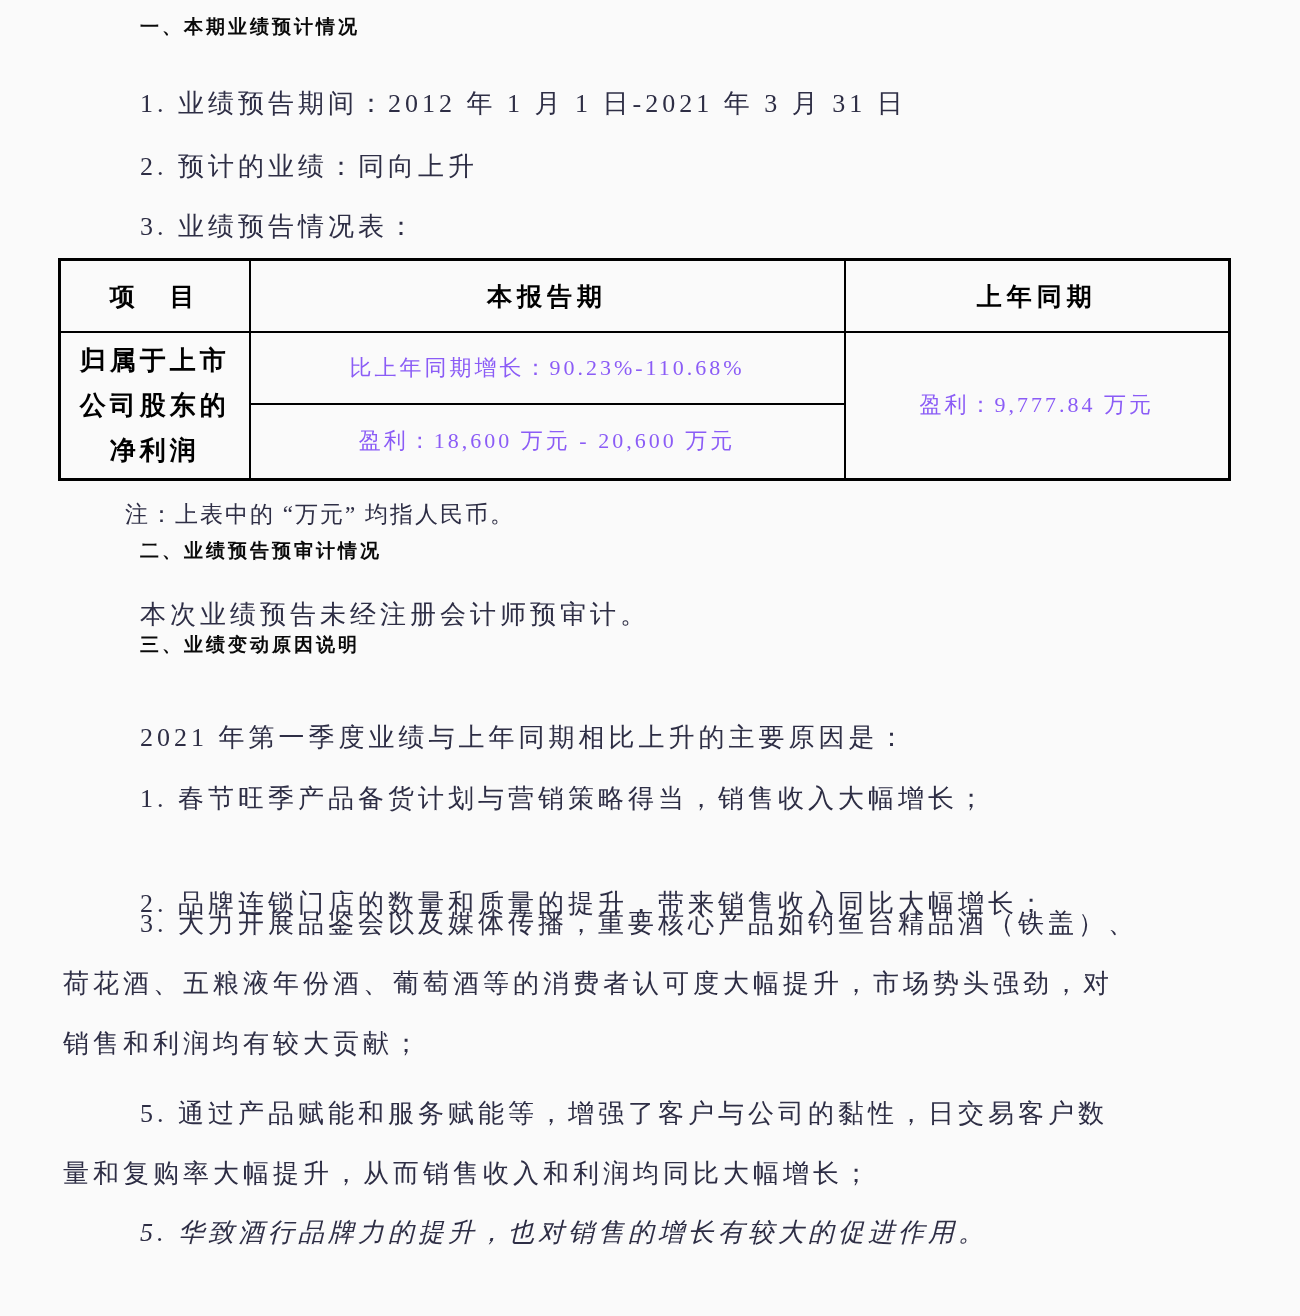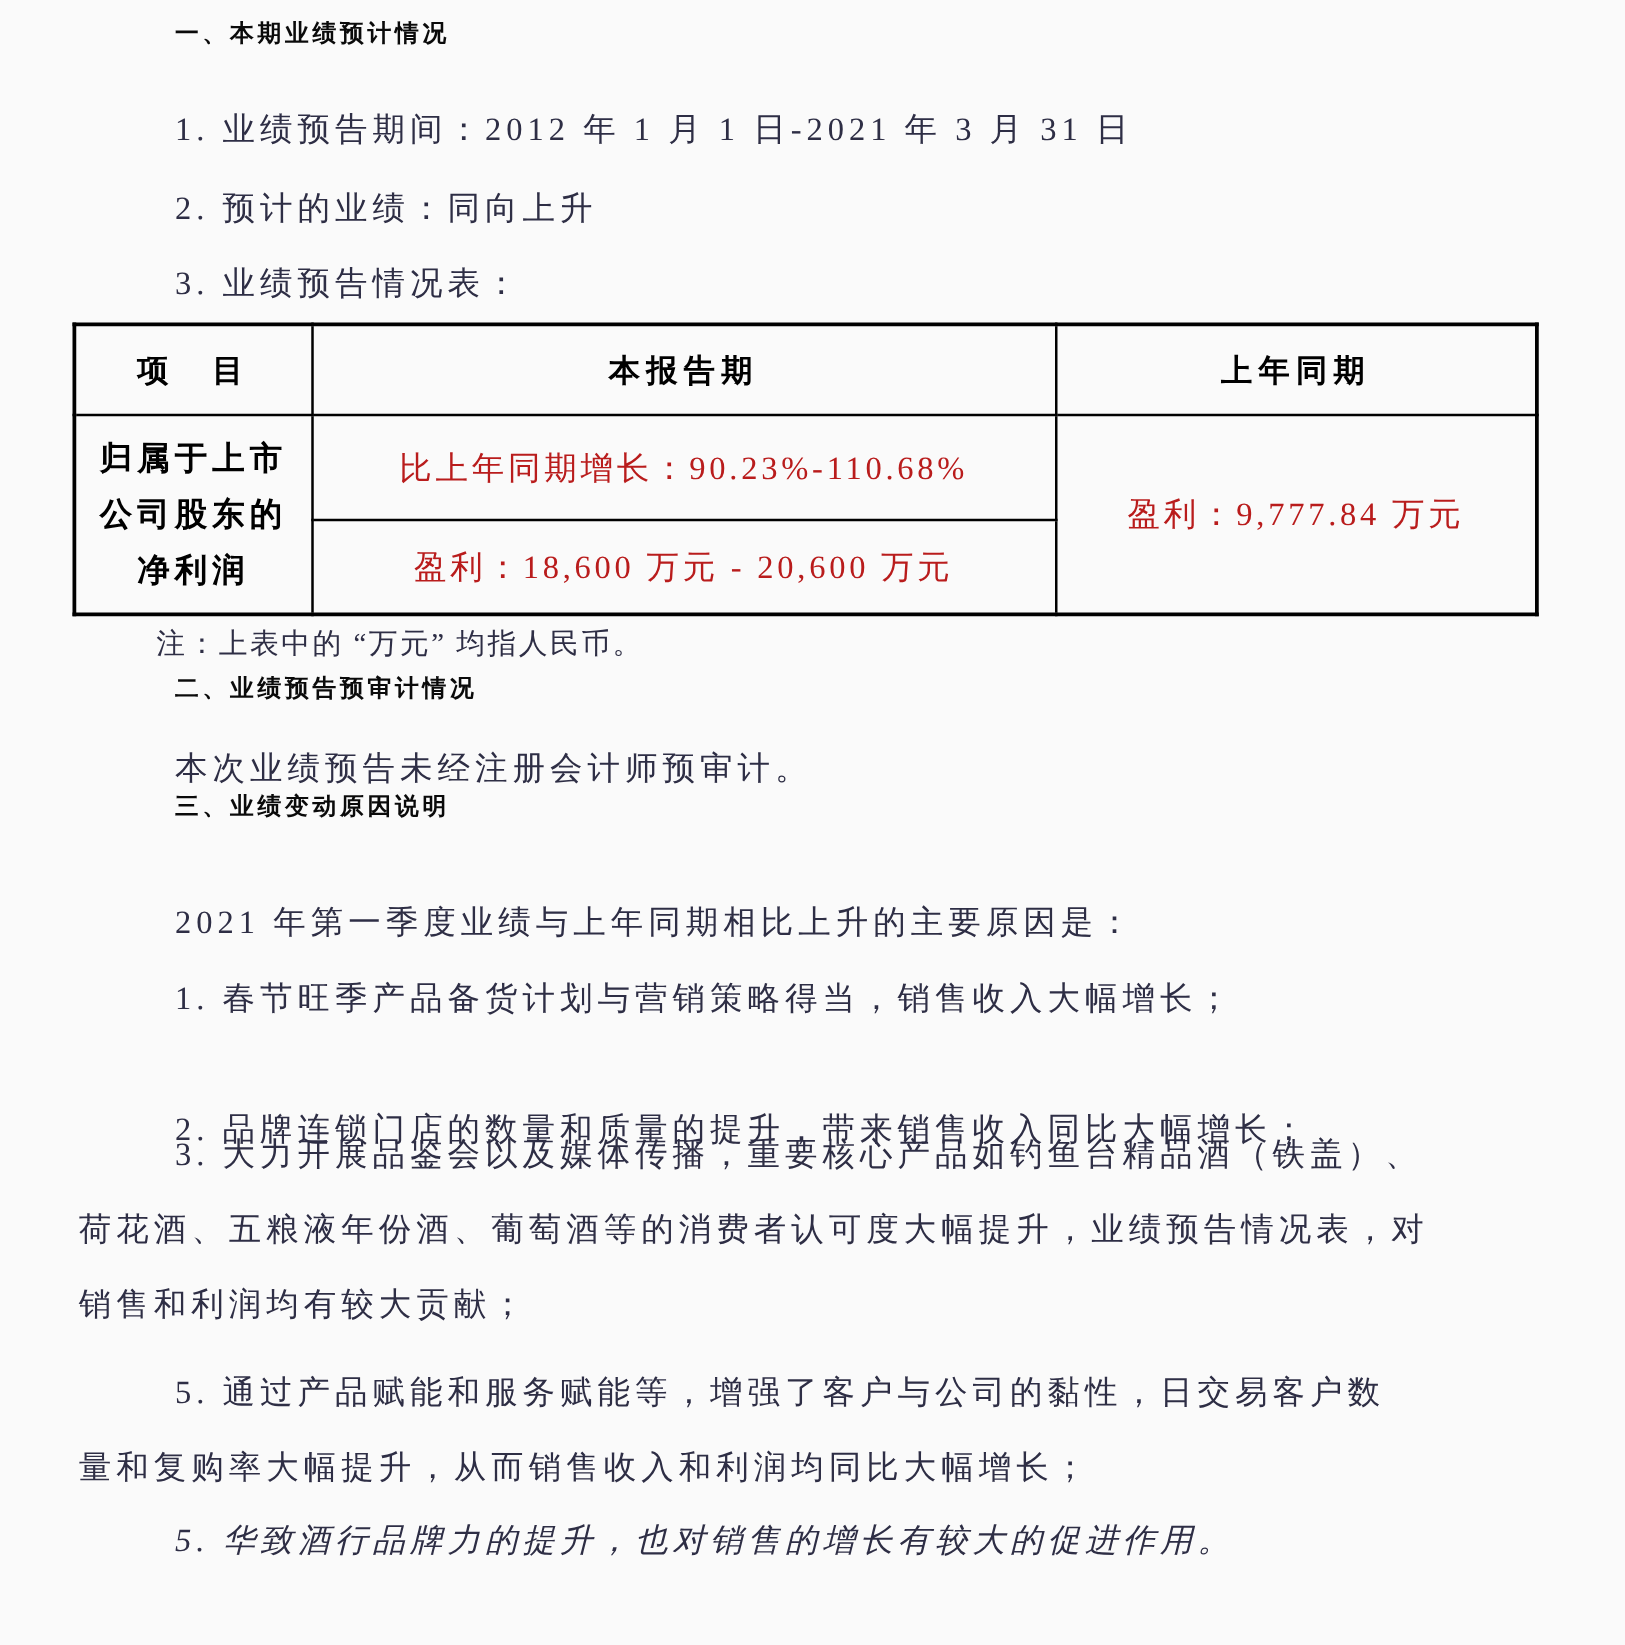--- a/index.html
+++ b/index.html
@@ -61,25 +61,25 @@
   }
   .row-label {
     font-family: "Liberation Sans", "DejaVu Sans", sans-serif;
     font-weight: 700;
     color: #000;
     font-size: 26px;
     letter-spacing: 4px;
     line-height: 45px;
   }
   .cell-text {
-    font-size: 26px;
+    font-size: 22px;
     letter-spacing: 3px;
-    color: #b91c1c;
+    color: #8b5cf6;
   }
-  .r-growth { height: 84px; }
+  .r-growth { height: 72px; }
   .r-profit { height: 75px; }
 </style>
 </head>
 <body>
 
 <div class="abs heading" style="top:14px; left:140px;">一、本期业绩预计情况</div>
 
 <div class="abs body-line" style="top:86px; left:140px;">1. 业绩预告期间：2012 年 1 月 1 日-2021 年 3 月 31 日</div>
 
 <div class="abs body-line" style="top:149px; left:140px;">2. 预计的业绩：同向上升</div>
@@ -121,19 +121,19 @@
 
 <div class="abs heading" style="top:632px; left:140px;">三、业绩变动原因说明</div>
 
 <div class="abs body-line" style="top:720px; left:140px;">2021 年第一季度业绩与上年同期相比上升的主要原因是：</div>
 
 <div class="abs body-line" style="top:781px; left:140px;">1. 春节旺季产品备货计划与营销策略得当，销售收入大幅增长；</div>
 
 <div class="abs body-line" style="top:843px; left:140px;margin-top:43px;">2. 品牌连锁门店的数量和质量的提升，带来销售收入同比大幅增长；</div>
 
 <div class="abs body-line" style="top:906px; left:140px;">3. 大力开展品鉴会以及媒体传播，重要核心产品如钓鱼台精品酒（铁盖）、</div>
-<div class="abs body-line" style="top:966px; left:63px;">荷花酒、五粮液年份酒、葡萄酒等的消费者认可度大幅提升，业绩预告情况表，对</div>
+<div class="abs body-line" style="top:966px; left:63px;">荷花酒、五粮液年份酒、葡萄酒等的消费者认可度大幅提升，市场势头强劲，对</div>
 <div class="abs body-line" style="top:1026px; left:63px;">销售和利润均有较大贡献；</div>
 
 <div class="abs body-line" style="top:1096px; left:140px;">5. 通过产品赋能和服务赋能等，增强了客户与公司的黏性，日交易客户数</div>
 <div class="abs body-line" style="top:1156px; left:63px;">量和复购率大幅提升，从而销售收入和利润均同比大幅增长；</div>
 
 <div class="abs body-line" style="top:1215px; left:140px;font-style:italic;">5. 华致酒行品牌力的提升，也对销售的增长有较大的促进作用。</div>
 
 </body></html>

